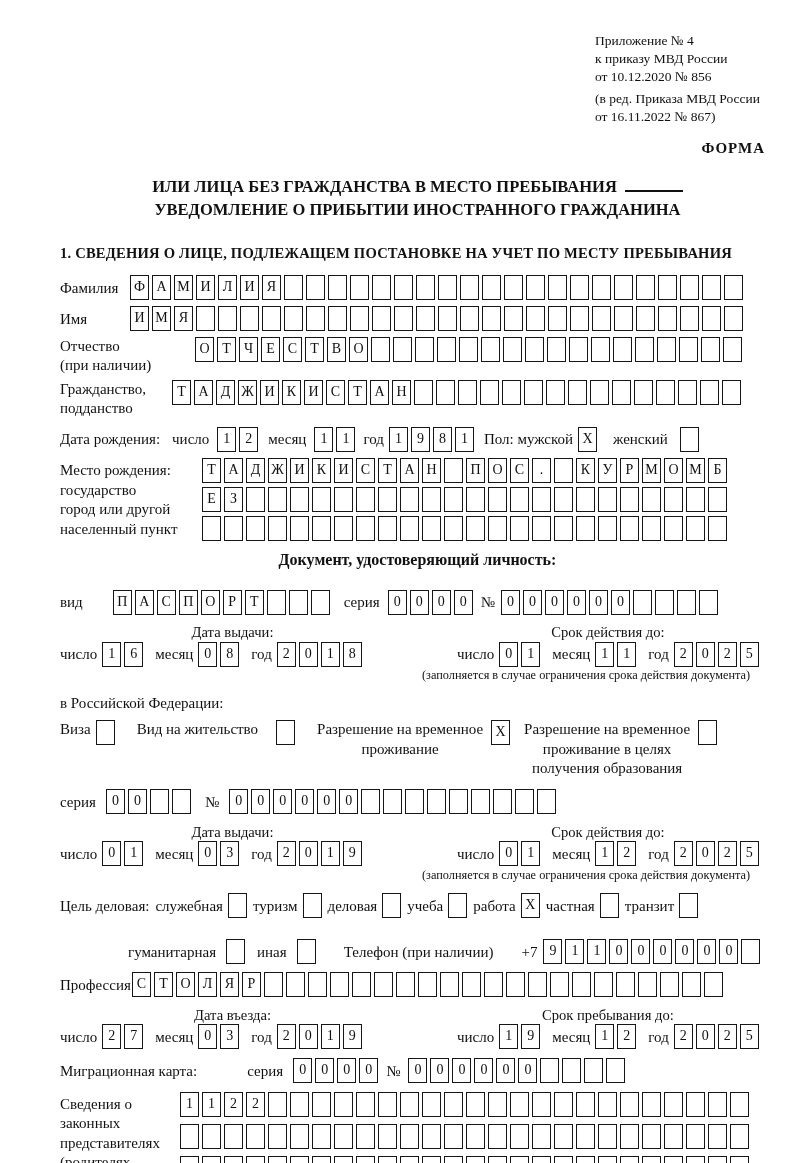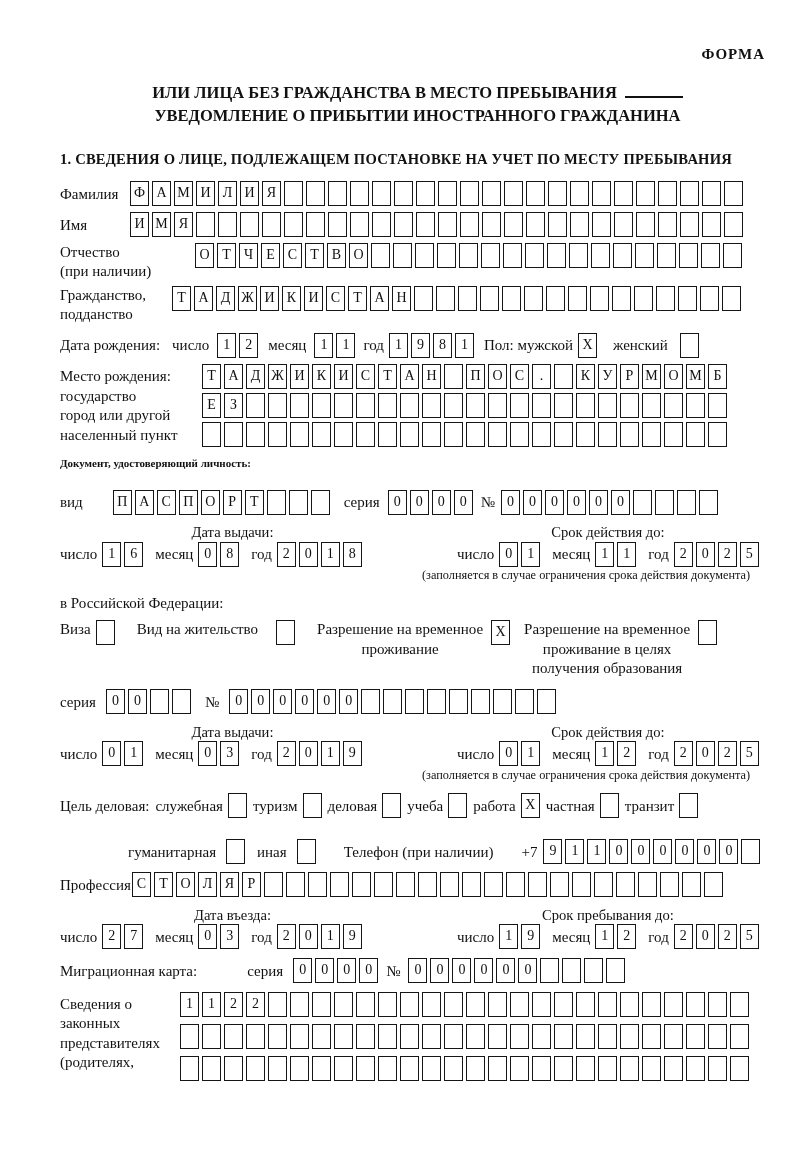--- a/index.html
+++ b/index.html
@@ -38,21 +38,21 @@
     display:inline-block;box-sizing:border-box;width:19px;height:25px;border:1.6px solid #161616;
     text-align:center;font-size:14px;line-height:22px;vertical-align:middle;flex:none;background:#fff;
   }
 
   
   .block{display:flex;margin-top:6px;font-size:15px;}
   .block .labels{flex:none;line-height:19.5px;padding-top:3px;}
   .block .rows .cellrow{margin-bottom:4px;}
 
   
-  .center-bold{margin-top:6px;font-weight:bold;font-size:11px;}
+  .center-bold{margin-top:6px;text-align:center;font-weight:bold;font-size:16px;}
 
   
   .datepair{display:flex;margin-top:8px;font-size:15px;gap:37px;}
   .dategroup{flex:none;}
   .dategroup.left{width:345px;}
   .dategroup.right{margin-left:15px;}
   .dateheading{text-align:center;font-size:14.6px;line-height:18px;}
   .dateparts{display:flex;align-items:center;gap:5px;line-height:26px;}
   .dateparts .lbl{margin-left:7px;}
   .datenote{font-size:12.3px;line-height:17px;margin-left:-35px;white-space:nowrap;}
@@ -66,20 +66,28 @@
   .opt .checkbox{margin-left:8px;}
 
   .inline-row{display:flex;align-items:center;margin-top:20px;font-size:15px;line-height:26px;flex-wrap:nowrap;}
   .inline-row .checkbox{margin:0 6px 0 5px;}
 </style>
 </head>
 <body>
 
 <div class="page">
 
+  <div class="appendix">
+    <div>Приложение № 4</div>
+    <div>к приказу МВД России</div>
+    <div>от 10.12.2020 № 856</div>
+    <div class="gap"></div>
+    <div>(в ред. Приказа МВД России</div>
+    <div>от 16.11.2022 № 867)</div>
+  </div>
   <div class="form-label">ФОРМА</div>
 
   <div class="title">
     <div>
       <span>ИЛИ ЛИЦА БЕЗ ГРАЖДАНСТВА В МЕСТО ПРЕБЫВАНИЯ</span><span class="blank-line"></span>
     </div>
     <div>УВЕДОМЛЕНИЕ О ПРИБЫТИИ ИНОСТРАННОГО ГРАЖДАНИНА</div>
   </div>
 
   <div class="section-heading">1. СВЕДЕНИЯ О ЛИЦЕ, ПОДЛЕЖАЩЕМ ПОСТАНОВКЕ НА УЧЕТ ПО МЕСТУ ПРЕБЫВАНИЯ</div>

